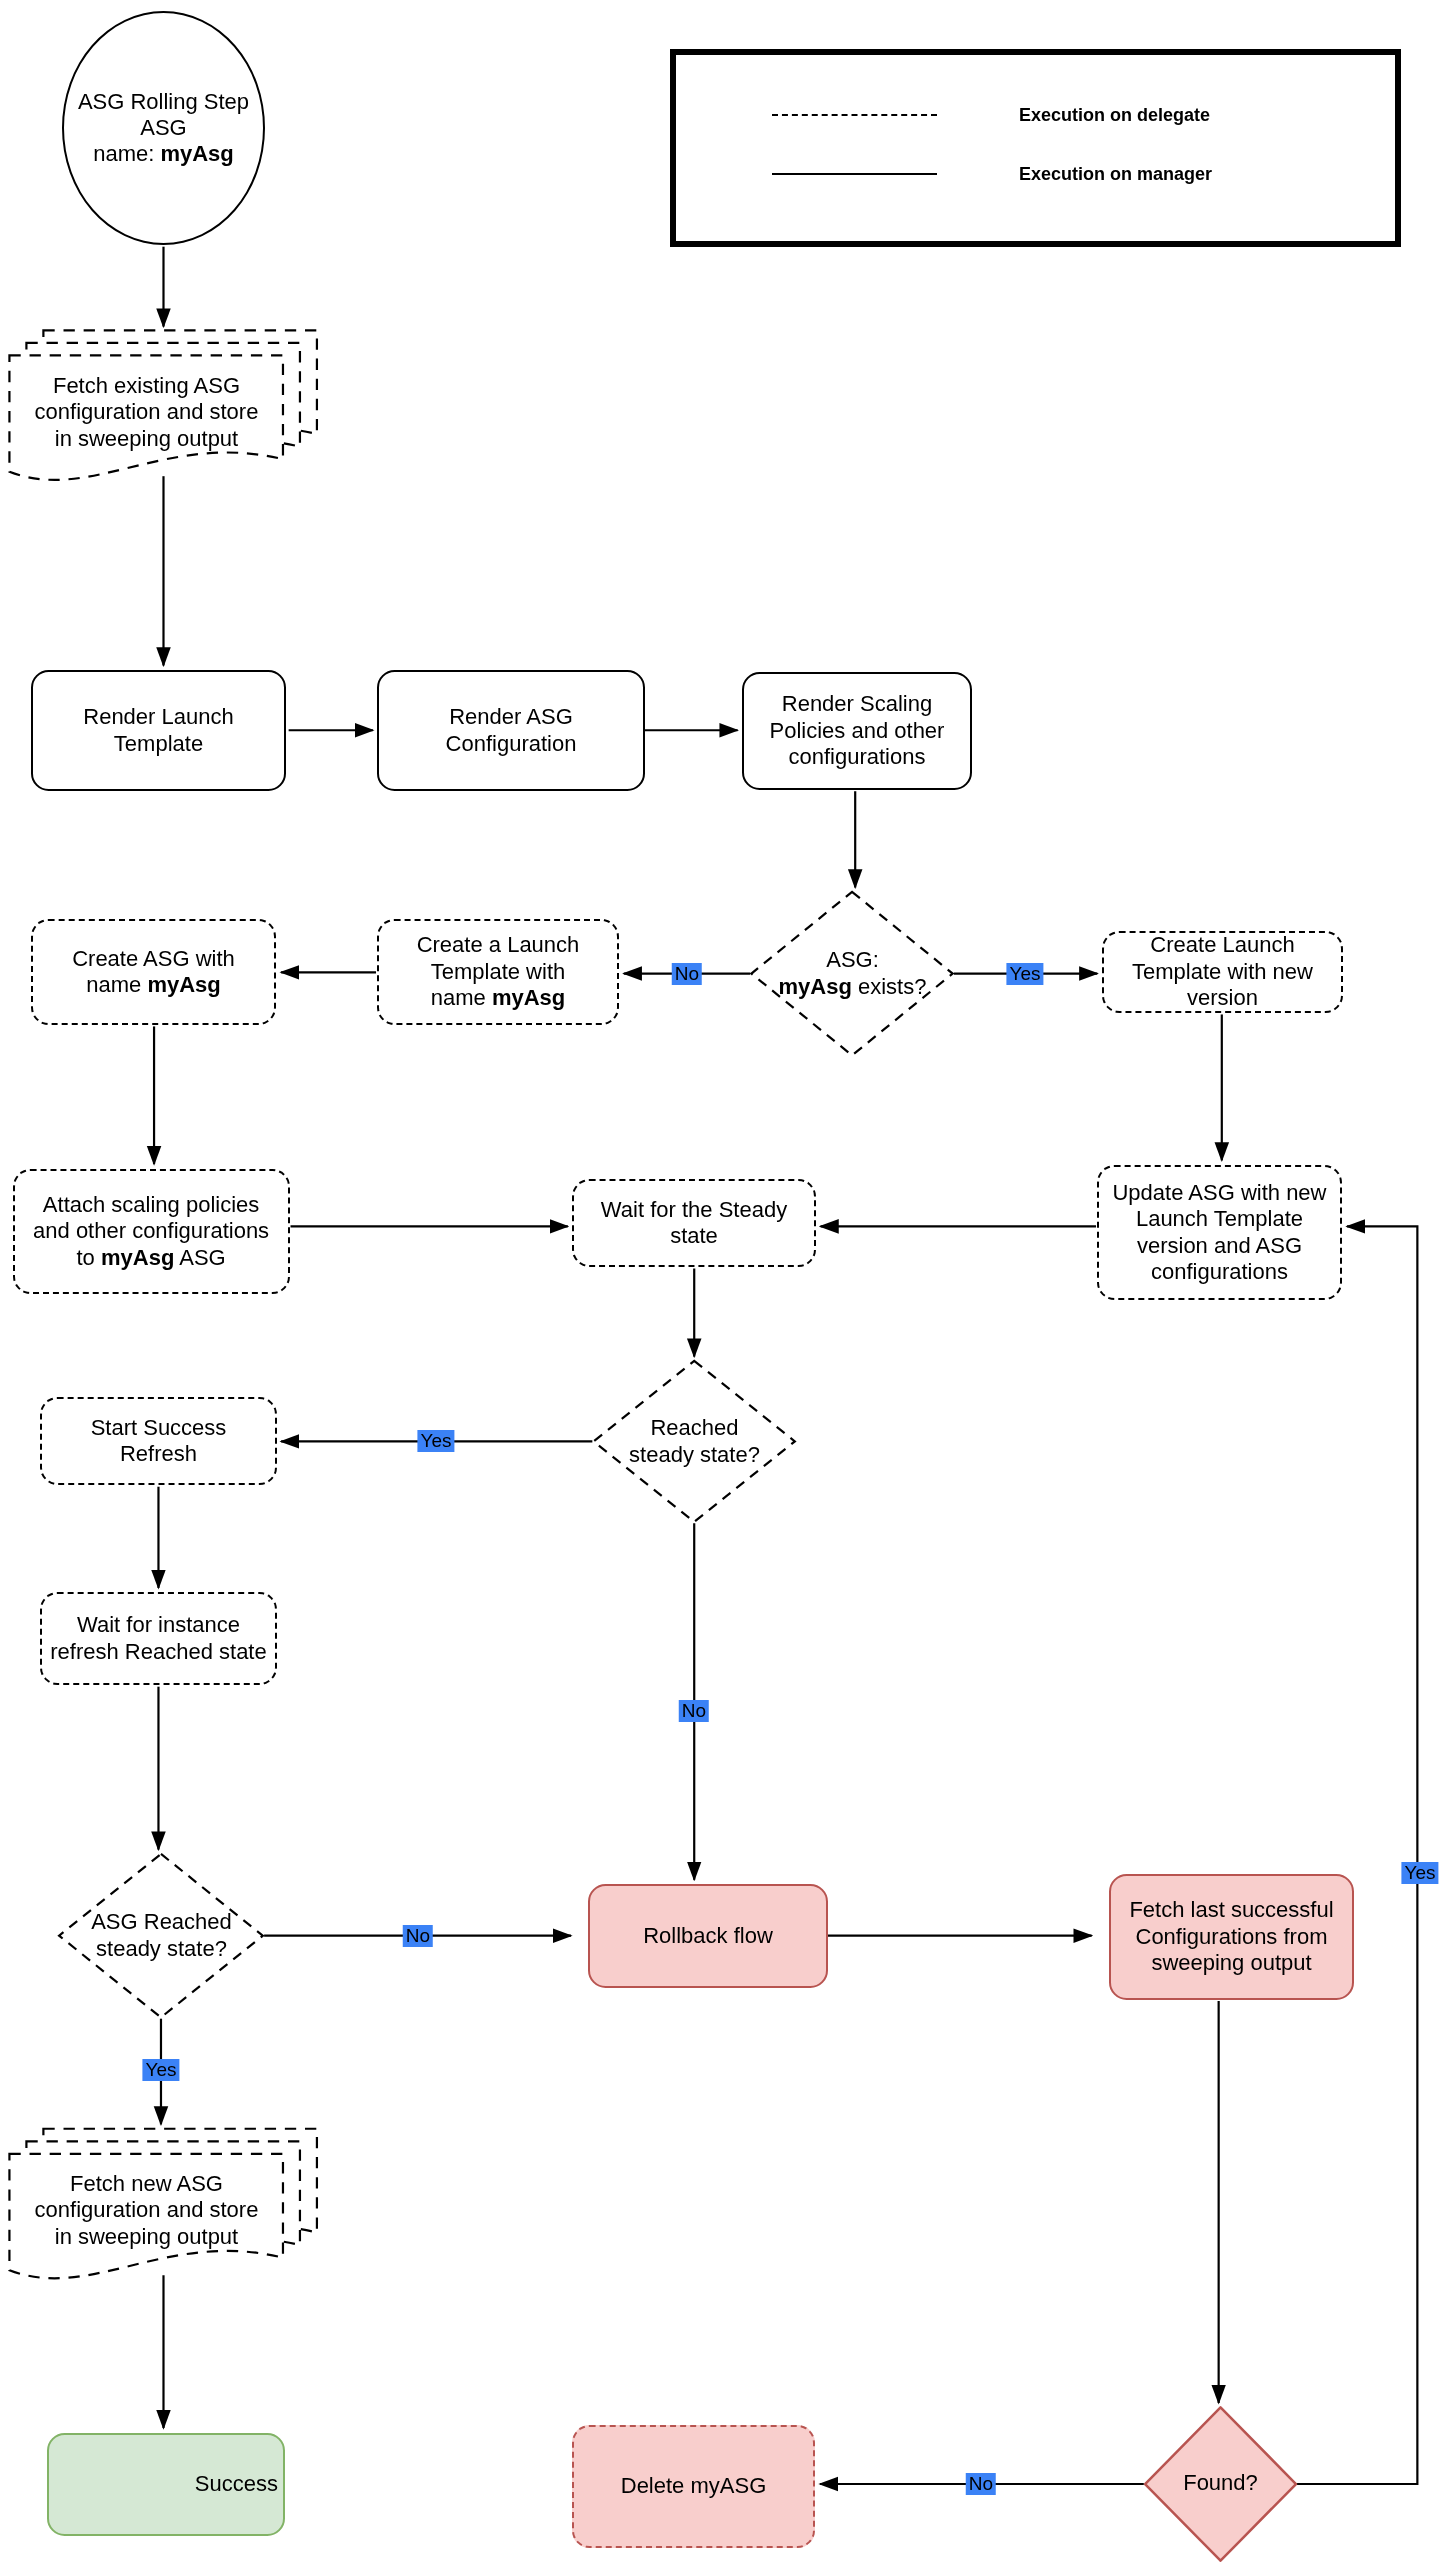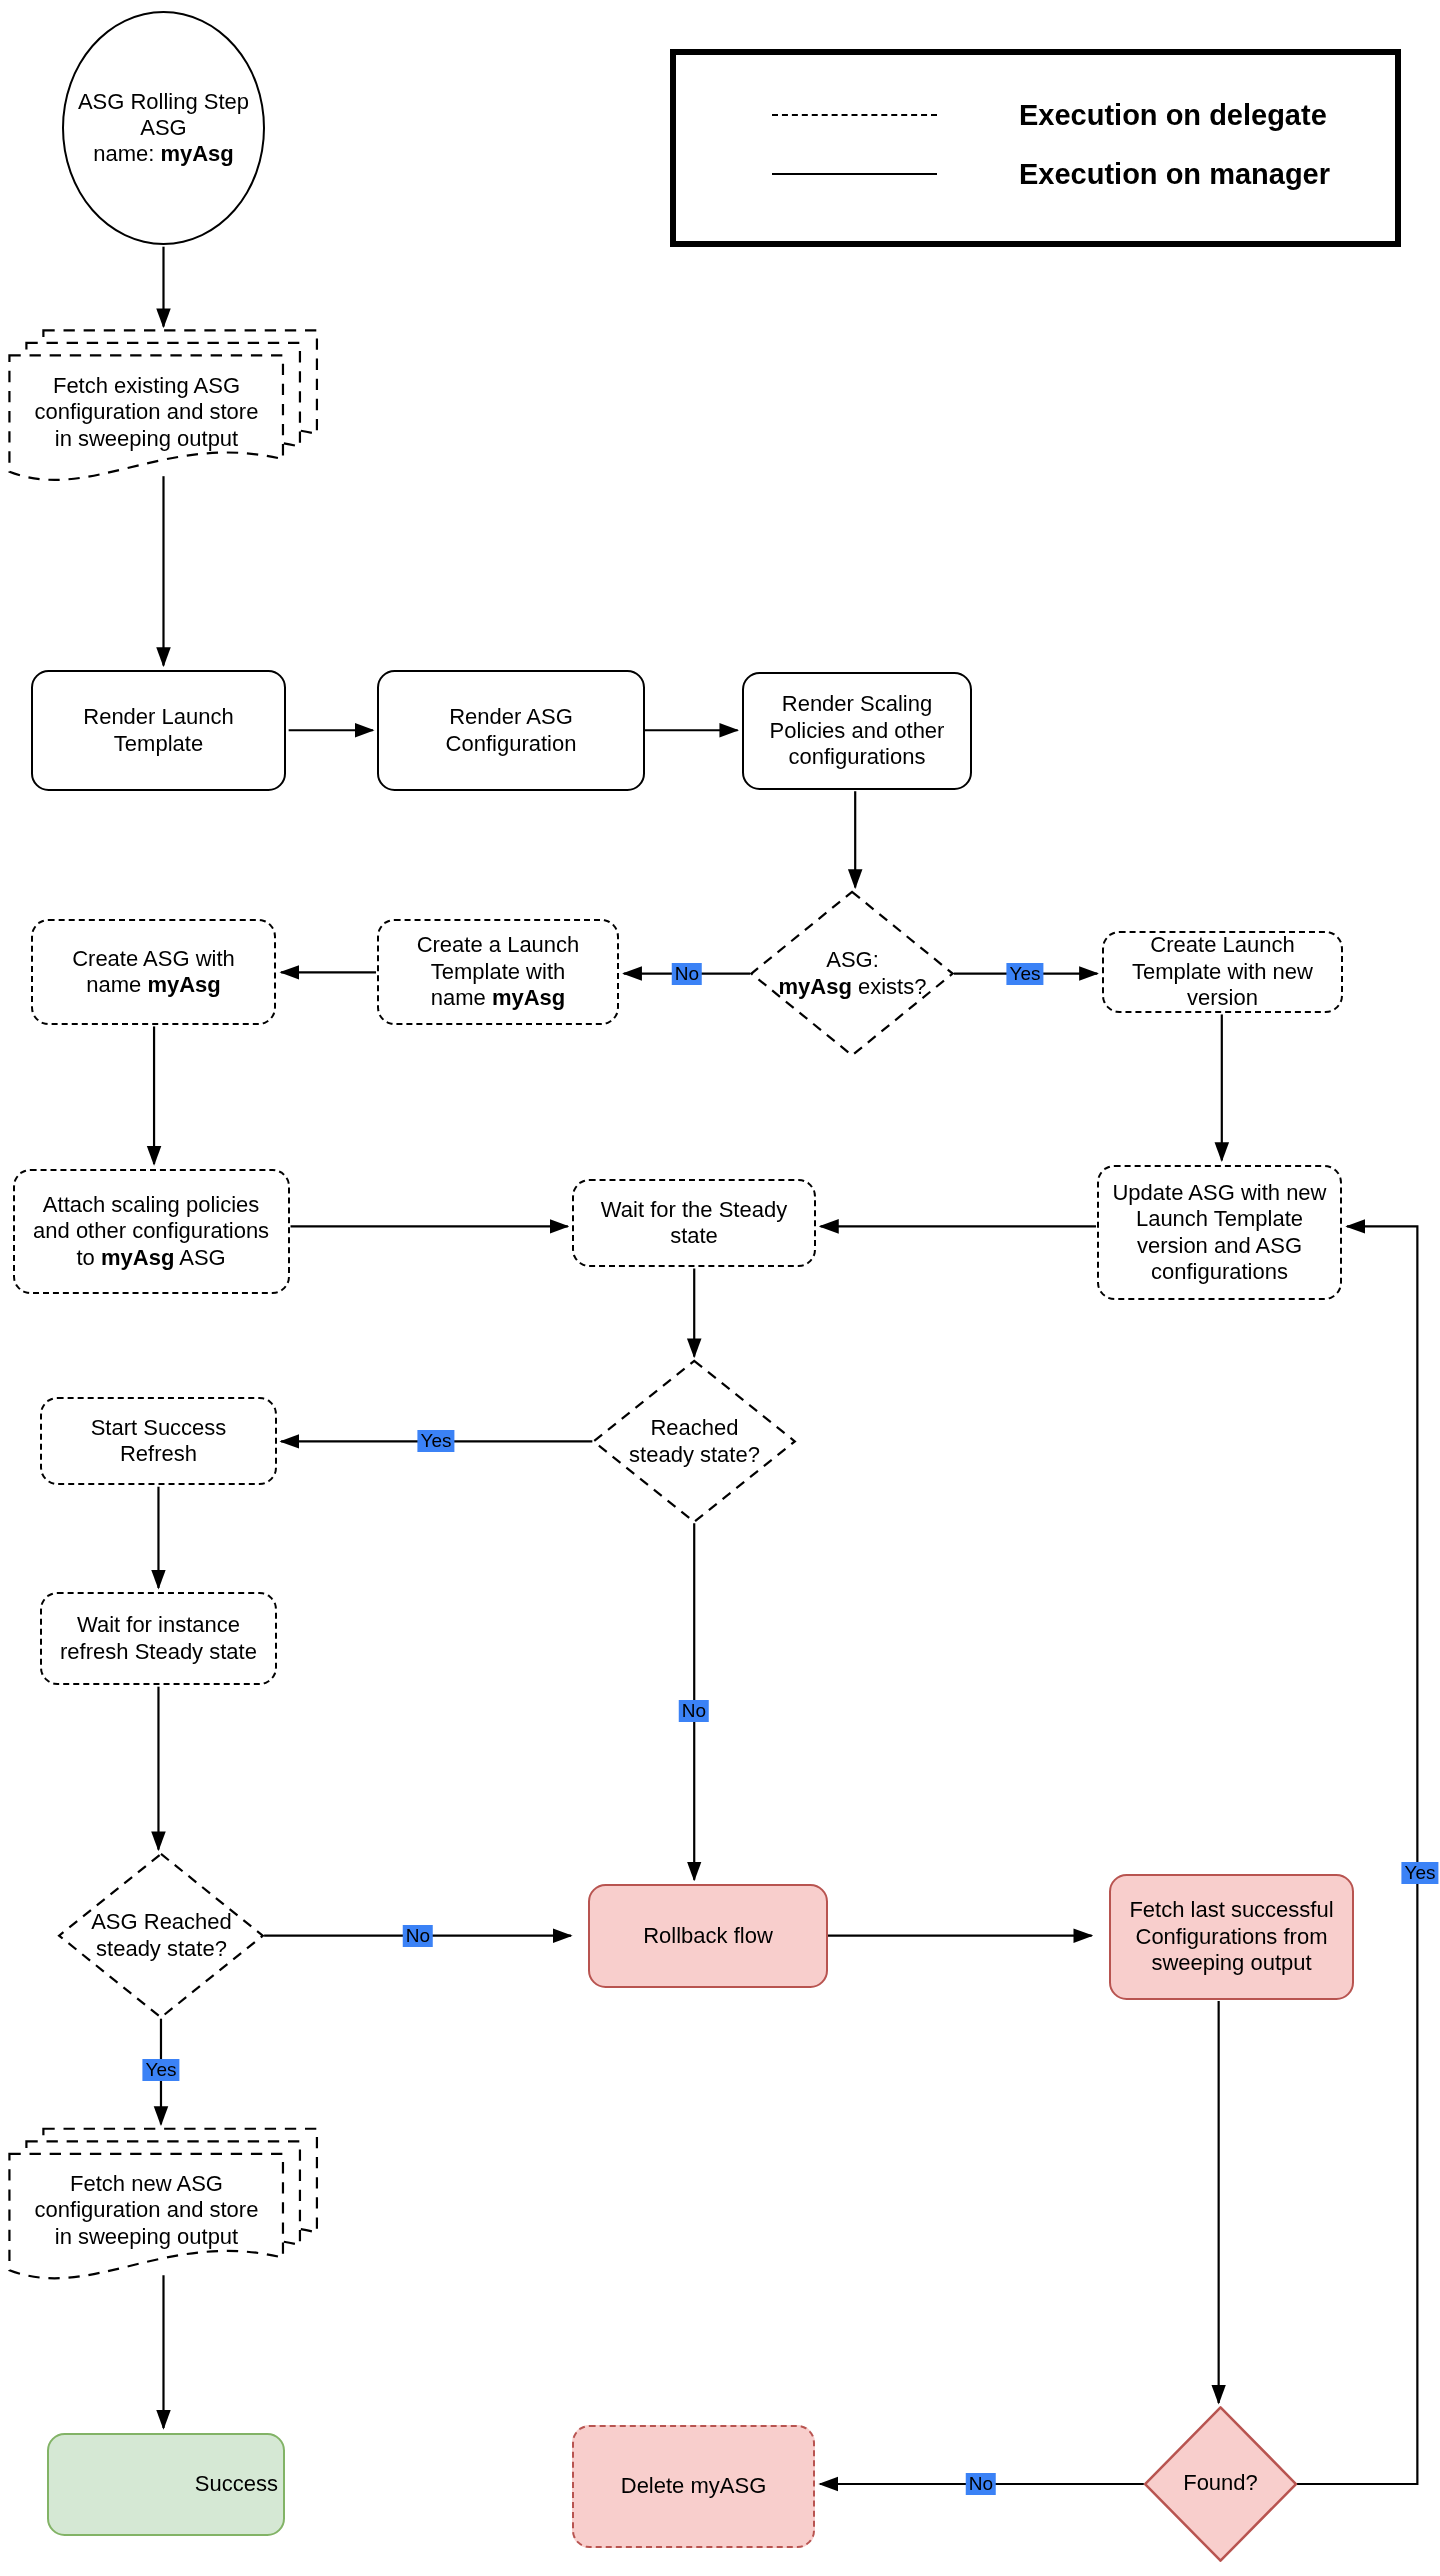--- a/index.html
+++ b/index.html
@@ -32,21 +32,21 @@
   .legend{
     position:absolute;left:670px;top:49px;width:731px;height:198px;
     border:6.3px solid #000;background:#fff;box-sizing:border-box;z-index:2;
   }
   .legend-row{position:absolute;left:0;width:100%;height:0;}
   .legend-line{position:absolute;left:96px;width:165px;height:0;top:-1.3px;}
   .legend-line.dash{border-top:2.5px dashed #000;}
   .legend-line.sol{border-top:2.5px solid #000;}
   .legend-text{
     position:absolute;left:343px;top:0;transform:translateY(-50%);
-    font-size:29px;font-weight:bold;white-space:nowrap;
+    font-size:18px;font-weight:bold;white-space:nowrap;
   }
 </style>
 </head>
 <body>
 
 <div class="stage">
 
   <svg class="wires" width="1440" height="2576" viewBox="0 0 2290 4096">
     <defs>
       <marker id="arrow" viewBox="0 0 12 12" refX="11" refY="6" markerWidth="9" markerHeight="9" orient="auto-start-reverse">
@@ -158,21 +158,21 @@
 Launch Template
 version and ASG
 configurations</span>
   </div>
   <div class="node dashed" style="left:40px;top:1397px;width:237px;height:88px;">
     <span class="lbl">Start Success
 Refresh</span>
   </div>
   <div class="node dashed" style="left:40px;top:1592px;width:237px;height:93px;">
     <span class="lbl">Wait for instance
-refresh Steady state</span>
+refresh Reached state</span>
   </div>
 
   <div class="node red-solid" style="left:575px;top:1884px;width:240px;height:104px;">
     <span class="lbl">Rollback flow</span>
   </div>
   <div class="node red-solid" style="left:1096px;top:1874px;width:245px;height:126px;">
     <span class="lbl">Fetch last successful
 Configurations from
 sweeping output</span>
   </div>

